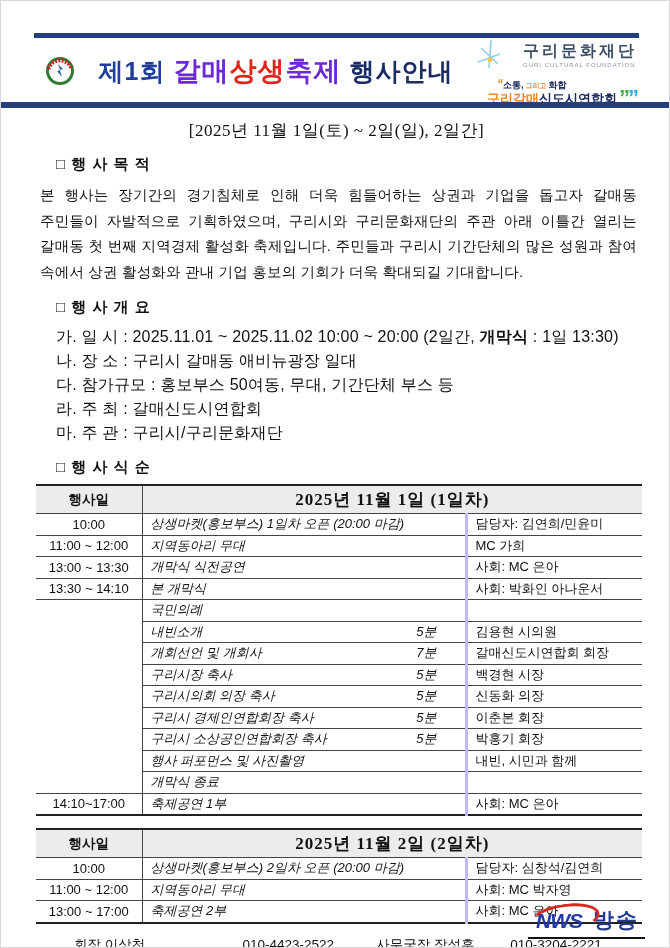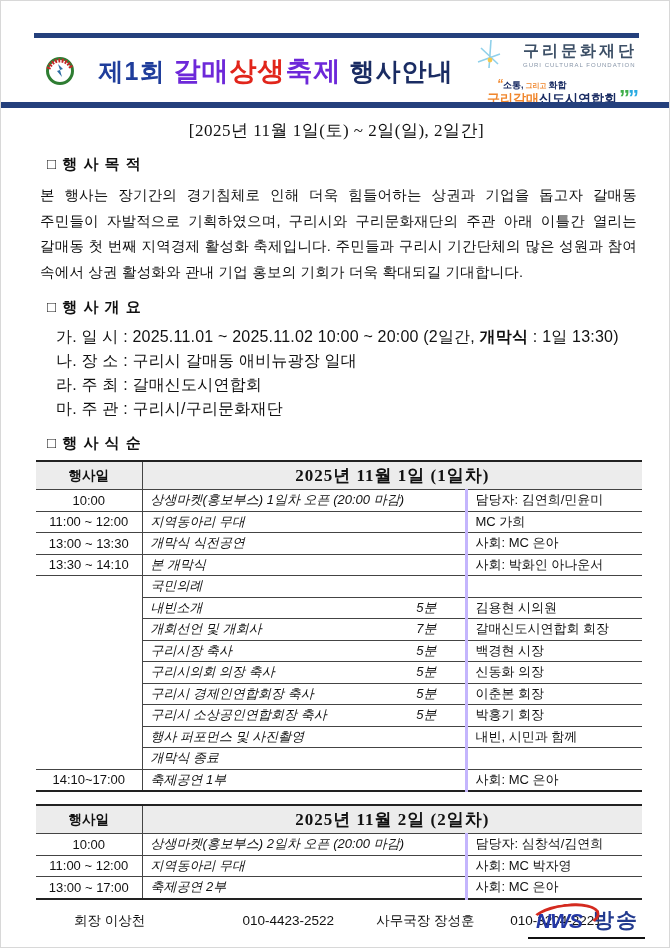--- a/index.html
+++ b/index.html
@@ -31,21 +31,21 @@
   .assoc-name{font-size:13px;font-weight:bold;letter-spacing:0;}
   .a-orange{color:#f0862c;}
   .a-navy{color:#1a2c63;}
   .bigquotes{font-size:22px;font-weight:900;line-height:0.6;letter-spacing:-2px;}
   .bq-green{color:#3fae49;}
   .bq-blue{color:#29abe2;}
 
   .dateline{text-align:center;font-family:"Liberation Serif",serif;font-size:17px;margin-top:9px;letter-spacing:0.5px;}
 
   
-  .sect-title{font-size:15px;font-weight:bold;margin-top:13px;margin-left:13px;letter-spacing:1px;}
+  .sect-title{font-size:15px;font-weight:bold;margin-top:13px;margin-left:22px;letter-spacing:1px;}
   .purpose-body{font-size:14.5px;line-height:25.5px;text-align:justify;margin-top:9px;margin-left:6px;margin-right:2px;letter-spacing:0.2px;word-break:keep-all;}
   .overview{margin-top:8px;margin-left:22px;font-size:16px;line-height:24px;letter-spacing:0.2px;}
   .overview b{font-weight:bold;}
 
   
   table{border-collapse:collapse;width:606px;margin-left:2px;table-layout:fixed;font-size:13px;}
   .tbl{margin-top:7px;border-top:2px solid #222;border-bottom:2px solid #222;}
   col.c1{width:106px;} col.c2{width:324px;} col.c3{width:176px;}
   th{background:#ececec;font-weight:bold;border-bottom:2px solid #222;}
   th.hdate{font-family:"Liberation Serif",serif;font-size:17px;letter-spacing:1px;height:27px;}
@@ -126,20 +126,21 @@
 
   <div class="dateline" style="padding-top:8px;">[2025년 11월 1일(토) ~ 2일(일), 2일간]</div>
 
   <div class="sect-title">□ 행 사 목 적</div>
   <div class="purpose-body">본 행사는 장기간의 경기침체로 인해 더욱 힘들어하는 상권과 기업을 돕고자 갈매동 주민들이 자발적으로 기획하였으며, 구리시와 구리문화재단의 주관 아래 이틀간 열리는 갈매동 첫 번째 지역경제 활성화 축제입니다. 주민들과 구리시 기간단체의 많은 성원과 참여 속에서 상권 활성화와 관내 기업 홍보의 기회가 더욱 확대되길 기대합니다.</div>
 
   <div class="sect-title">□ 행 사 개 요</div>
   <div class="overview">
     <div><span>가. 일 시 : 2025.11.01 ~ 2025.11.02 10:00 ~ 20:00 (2일간, </span><b>개막식</b><span> : 1일 13:30)</span></div>
     <div>나. 장 소 : 구리시 갈매동 애비뉴광장 일대</div>
+    <div>다. 참가규모 : 홍보부스 50여동, 무대, 기간단체 부스 등</div>
     <div>라. 주 최 : 갈매신도시연합회</div>
     <div>마. 주 관 : 구리시/구리문화재단</div>
   </div>
 
   <div class="sect-title">□ 행 사 식 순</div>
 
   <table class="tbl">
     <colgroup>
         <col class="c1">
         <col class="c2">

